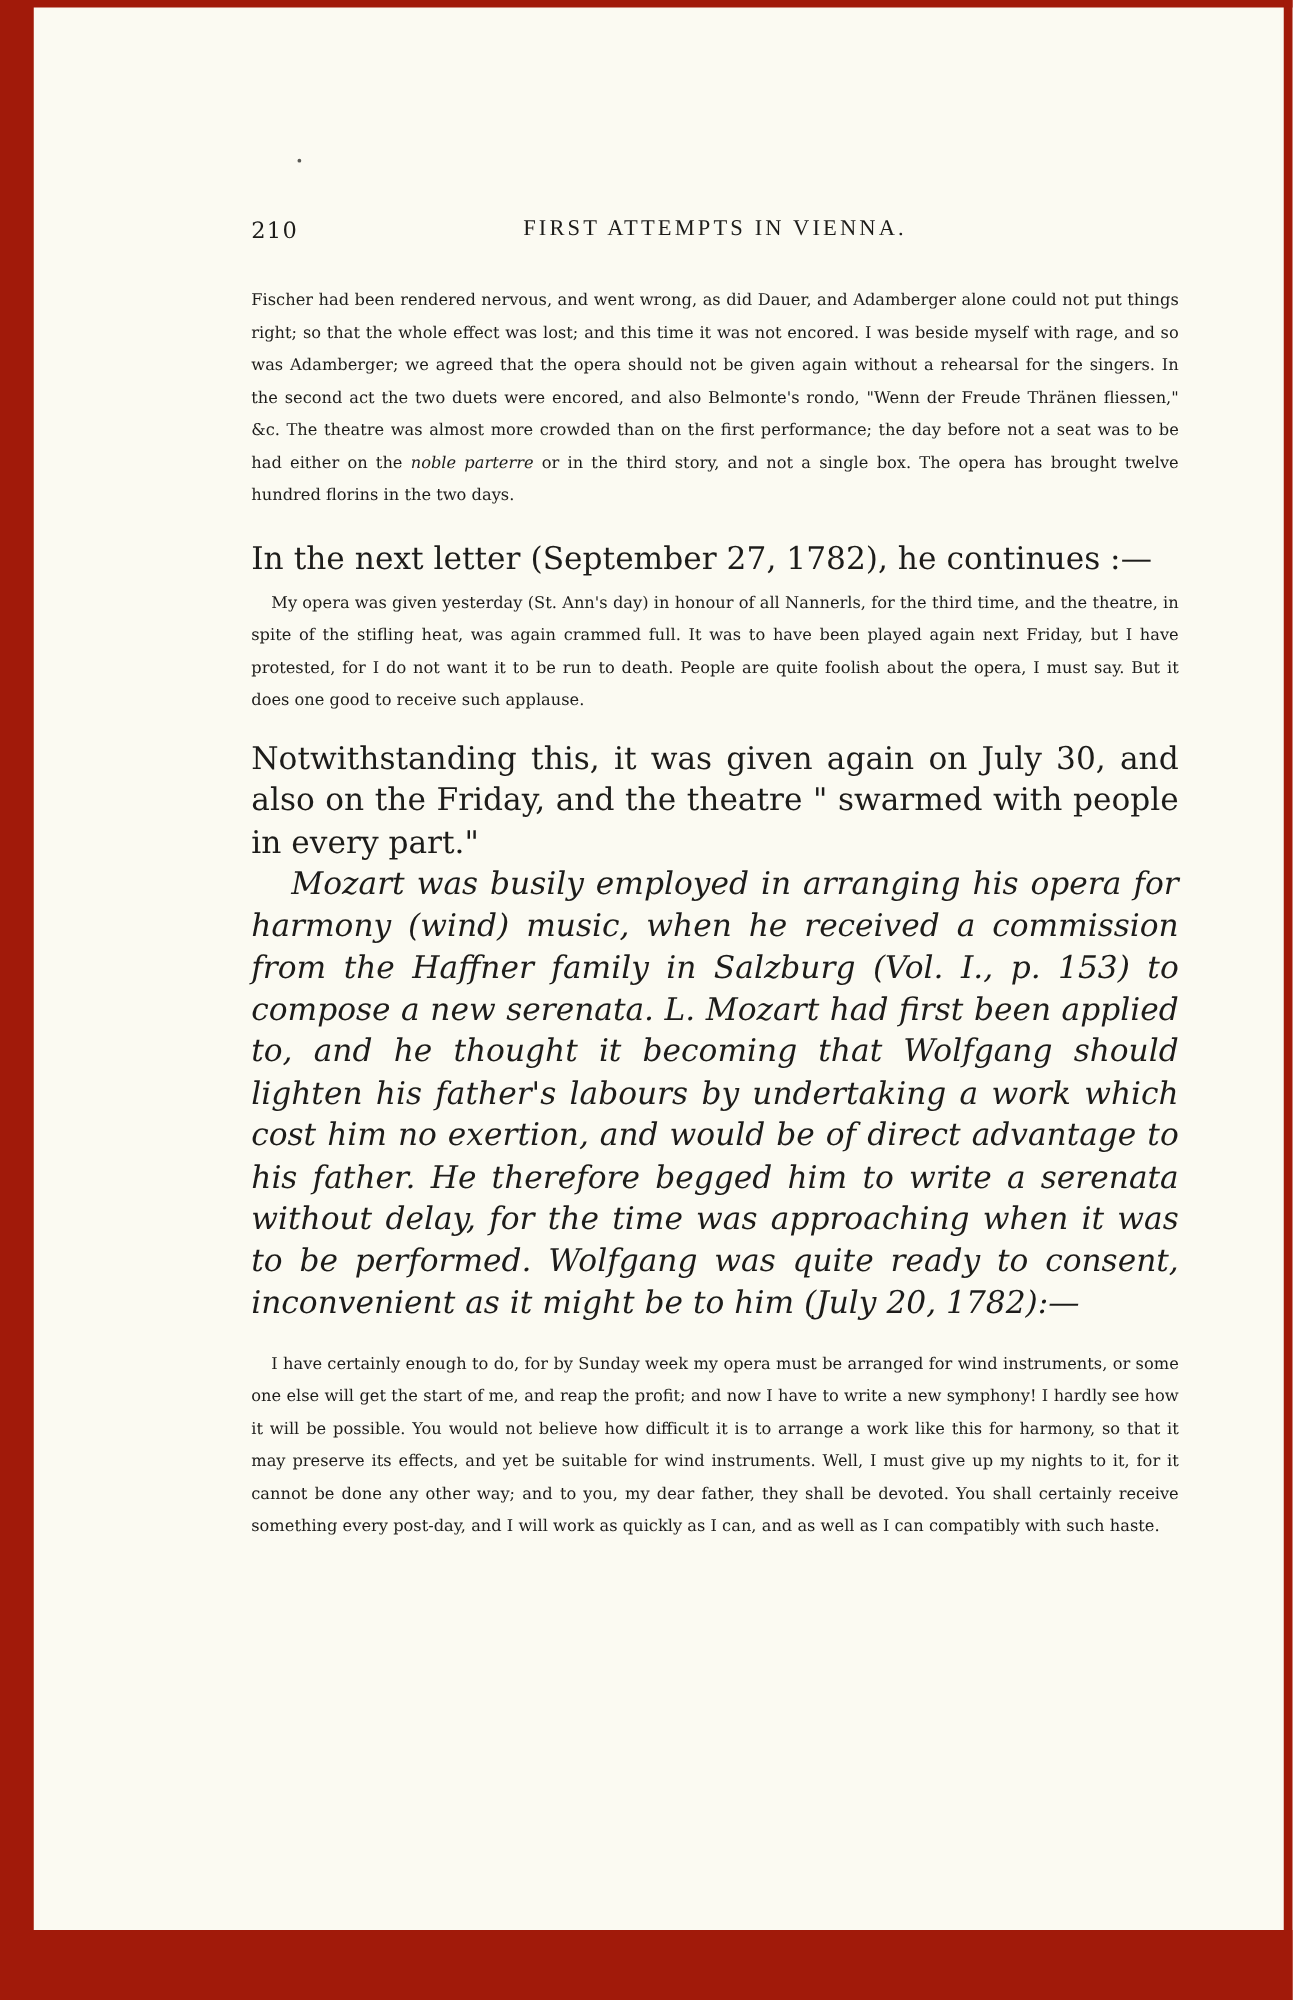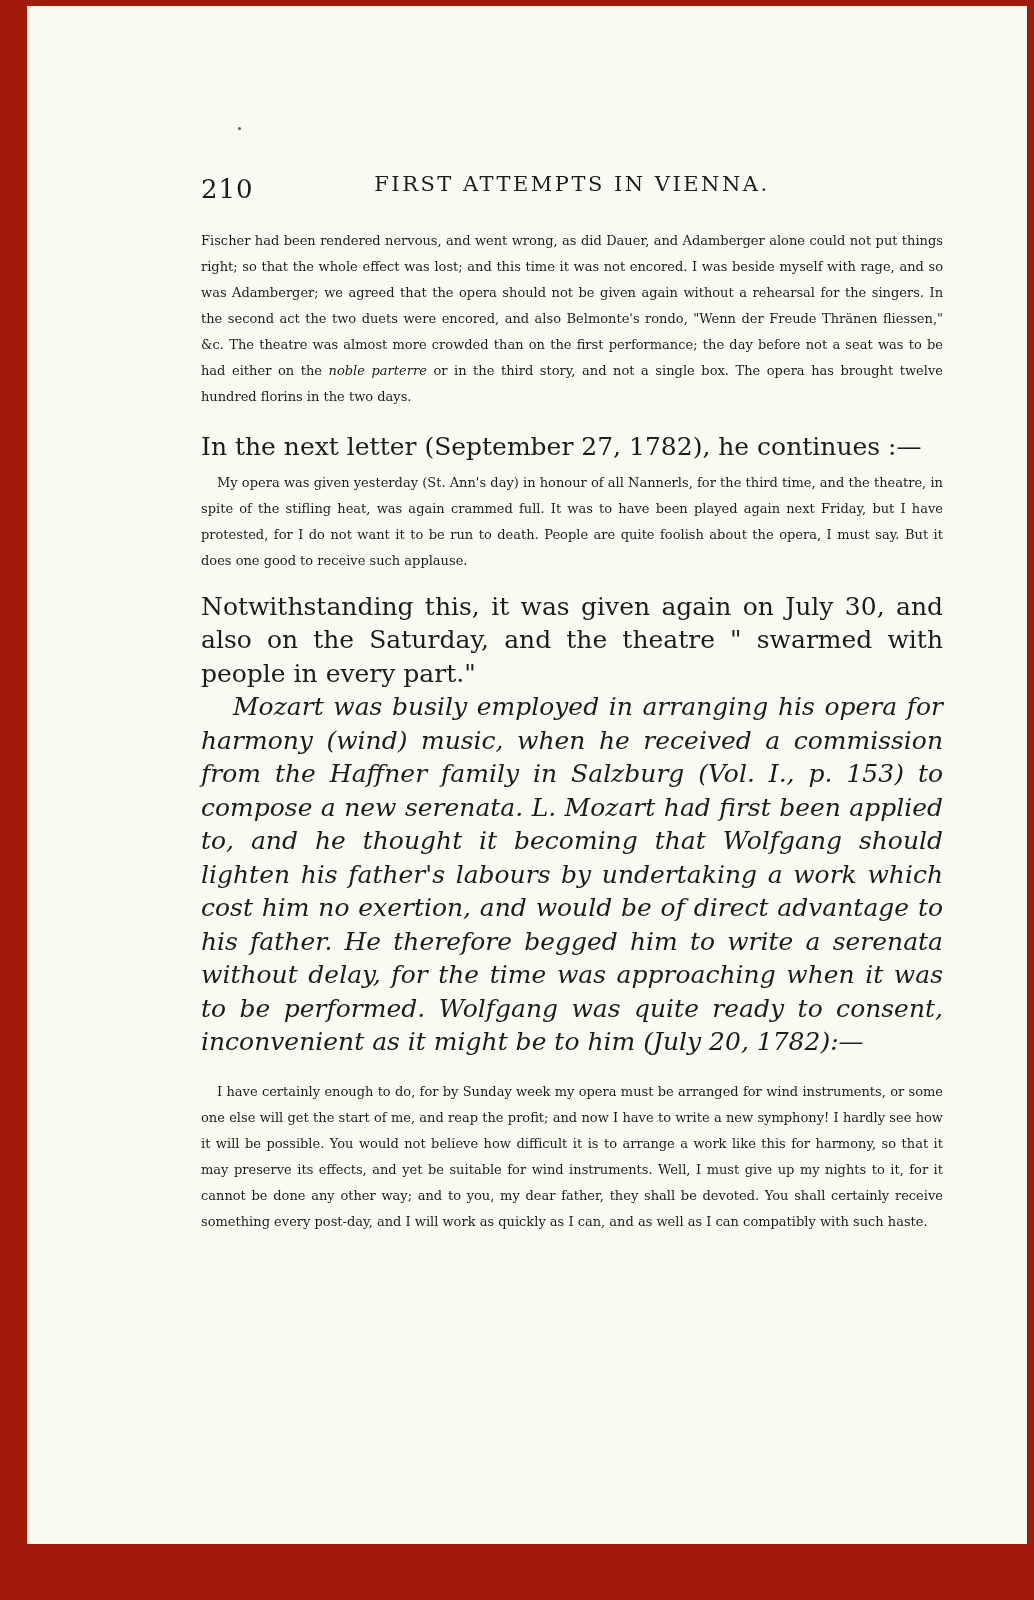--- a/index.html
+++ b/index.html
@@ -26,27 +26,28 @@
   .page-body {
     position: absolute;
     left: 201px;
     top: 172px;
     width: 742px;
   }
 
   .running-head { position: relative; height: 30px; margin-bottom: 26px; }
   .page-num {
     position: absolute; left: 0; top: 2px;
-    font-size: 26px; letter-spacing: 1px;
+    font-size: 18px; letter-spacing: 1px;
   }
   .head-title {
     text-align: center;
-    font-size: 21px;
+    font-size: 18px;
     letter-spacing: 2.5px;
     font-weight: 500;
+    font-family: Liberation Serif, serif;
   }
 
   p { margin: 0; text-align: justify; }
   .small { font-size: 13px;  line-height: 26px; }
   .large { font-size: 25px;  line-height: 33.5px; }
   .indent-sm { text-indent: 16px; }
   .indent-lg { text-indent: 32px; font-style: italic; }
   .mt20 { margin-top: 20px; }
   .mt18 { margin-top: 6px; }
   .mt16 { margin-top: 16px; }
@@ -67,19 +68,19 @@
     <span class="page-num">210</span>
     <div class="head-title">FIRST ATTEMPTS IN VIENNA.</div>
   </div>
 
   <p class="small"><span>Fischer had been rendered nervous, and went wrong, as did Dauer, and Adamberger alone could not put things right; so that the whole effect was lost; and this time it was not encored.  I was beside myself with rage, and so was Adamberger; we agreed that the opera should not be given again without a rehearsal for the singers.  In the second act the two duets were encored, and also Belmonte's rondo, "Wenn der Freude Thränen fliessen," &amp;c.  The theatre was almost more crowded than on the first performance; the day before not a seat was to be had either on the </span><em>noble parterre</em><span> or in the third story, and not a single box. The opera has brought twelve hundred florins in the two days.</span></p>
 
   <p class="large mt20">In the next letter (September 27, 1782), he continues :—</p>
 
   <p class="small indent-sm mt18">My opera was given yesterday (St. Ann's day) in honour of all Nannerls, for the third time, and the theatre, in spite of the stifling heat, was again crammed full.  It was to have been played again next Friday, but I have protested, for I do not want it to be run to death. People are quite foolish about the opera, I must say.  But it does one good to receive such applause.</p>
 
-  <p class="large mt16">Notwithstanding this, it was given again on July 30, and also on the Saturday, and the theatre " swarmed with people in every part."</p>
+  <p class="large mt16">Notwithstanding this, it was given again on July 30, and also on the Friday, and the theatre " swarmed with people in every part."</p>
 
   <p class="large indent-lg">Mozart was busily employed in arranging his opera for harmony (wind) music, when he received a commission from the Haffner family in Salzburg (Vol. I., p. 153) to compose a new serenata.  L. Mozart had first been applied to, and he thought it becoming that Wolfgang should lighten his father's labours by undertaking a work which cost him no exertion, and would be of direct advantage to his father. He therefore begged him to write a serenata without delay, for the time was approaching when it was to be performed. Wolfgang was quite ready to consent, inconvenient as it might be to him (July 20, 1782):—</p>
 
   <p class="small indent-sm mt20">I have certainly enough to do, for by Sunday week my opera must be arranged for wind instruments, or some one else will get the start of me, and reap the profit; and now I have to write a new symphony!  I hardly see how it will be possible.  You would not believe how difficult it is to arrange a work like this for harmony, so that it may preserve its effects, and yet be suitable for wind instruments.  Well, I must give up my nights to it, for it cannot be done any other way; and to you, my dear father, they shall be devoted.  You shall certainly receive something every post-day, and I will work as quickly as I can, and as well as I can compatibly with such haste.</p>
 
 </div>
 
 </body></html>

